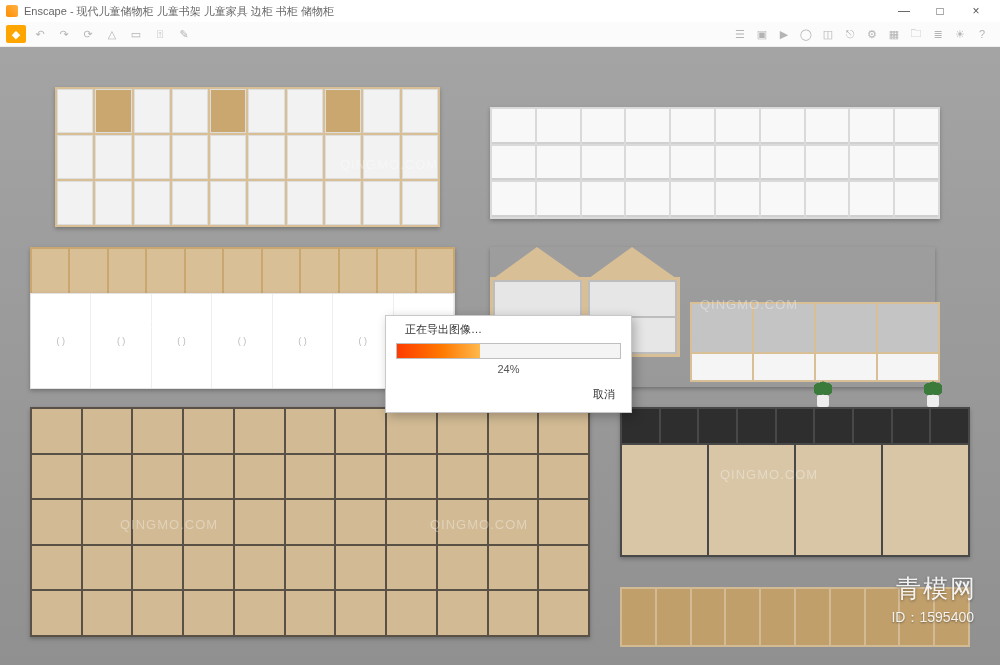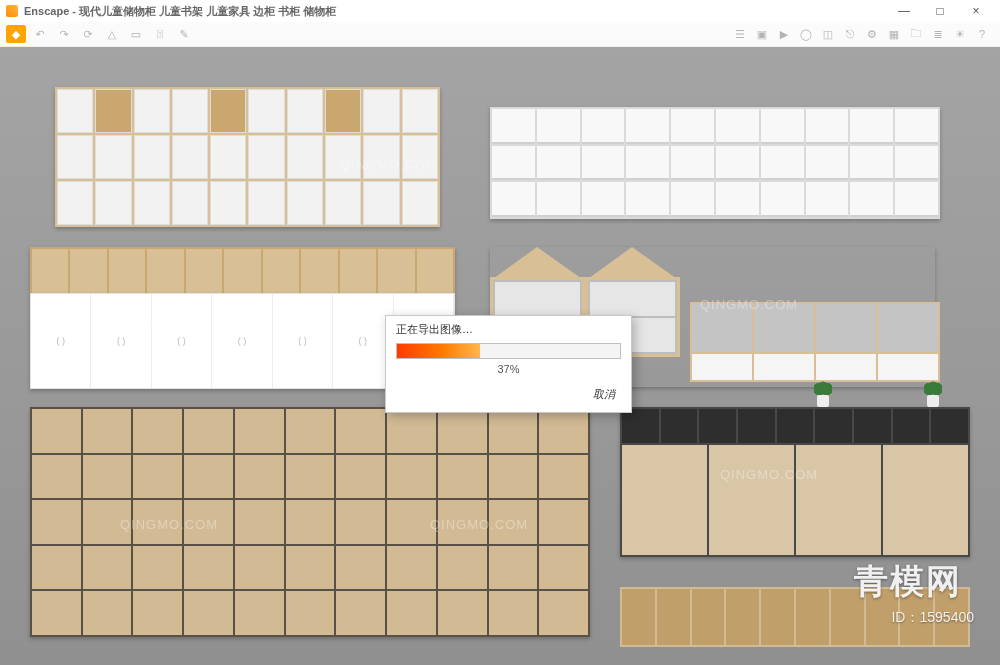--- a/index.html
+++ b/index.html
@@ -1,19 +1,19 @@
 <!DOCTYPE html>
 <html><head>
 <meta charset="utf-8">
 <style>
   html,body{margin:0;padding:0;width:1000px;height:665px;font-family:"Microsoft YaHei",Arial,sans-serif;background:#ececec;overflow:hidden;}
   .window{width:1000px;height:665px;background:#fff;display:flex;flex-direction:column;box-sizing:border-box;}
   .titlebar{height:22px;background:#fff;display:flex;align-items:center;font-size:11px;color:#666;padding:0 6px;}
   .titlebar .logo{width:12px;height:12px;background:linear-gradient(45deg,#ff8c00,#ffb347);border-radius:2px;margin-right:6px;}
-  .titlebar .title{flex:1;white-space:nowrap;overflow:hidden;font-weight:bold;}
+  .titlebar .title{flex:1;white-space:nowrap;overflow:hidden;}
   .wincontrols{display:flex;gap:0;}
   .wincontrols div{width:36px;height:22px;display:flex;align-items:center;justify-content:center;font-size:12px;color:#555;}
   .toolbar{height:24px;background:#fbfbfb;display:flex;align-items:center;gap:4px;font-size:11px;color:#888;padding-left:6px;position:relative;border-bottom:1px solid #eee;}
   .tbtn{width:20px;height:18px;display:flex;align-items:center;justify-content:center;color:#b4b4b4;}
   .tbtn.orange{background:#ffa500;color:#fff;border-radius:2px;}
   .tright{display:flex;align-items:center;gap:2px;position:absolute;right:8px;top:0;height:24px;}
   .viewport{position:relative;flex:1;background:#9c9c9c;overflow:hidden;}
   
   .scene-bg{position:absolute;inset:0;background:linear-gradient(#a4a4a4,#909090);}
   .cabinet{position:absolute;box-shadow:0 2px 4px rgba(0,0,0,.25);}
@@ -50,30 +50,30 @@
   .br .doors{flex:1;display:grid;grid-template-columns:repeat(4,1fr);gap:2px;padding:0 2px 2px;box-sizing:border-box;}
   .br .doors div{background:#d8c6a6;}
   .plant{position:absolute;top:-34px;width:26px;height:34px;}
   .plant::before{content:"";position:absolute;bottom:0;left:7px;width:12px;height:12px;background:#eee;border-radius:2px;}
   .plant::after{content:"";position:absolute;bottom:10px;left:4px;width:18px;height:20px;background:radial-gradient(circle,#3a7a3a 40%,transparent 42%),radial-gradient(circle at 30% 60%,#3a7a3a 35%,transparent 37%),radial-gradient(circle at 70% 60%,#3a7a3a 35%,transparent 37%);}
   
   .bench{left:620px;top:540px;width:350px;height:60px;background:#d1ba94;display:grid;grid-template-columns:repeat(10,1fr);gap:2px;padding:2px;box-sizing:border-box;position:absolute;}
   .bench div{background:#c09f6b;}
   
   .wm{position:absolute;font-size:13px;color:rgba(255,255,255,.35);letter-spacing:1px;}
-  .brand-overlay{position:absolute;right:38px;bottom:60px;font-size:34px;color:rgba(255,255,255,.9);font-weight:700;letter-spacing:2px;text-shadow:0 1px 3px rgba(0,0,0,.4);}
+  .brand-overlay{position:absolute;right:23px;bottom:60px;font-size:25px;color:rgba(255,255,255,.9);font-weight:400;letter-spacing:2px;text-shadow:0 1px 3px rgba(0,0,0,.4);}
   .brand-id{position:absolute;right:26px;bottom:38px;font-size:14px;color:rgba(255,255,255,.9);text-shadow:0 1px 2px rgba(0,0,0,.4);margin-left:30px;}
   
   .dialog{position:absolute;left:385px;top:268px;width:245px;background:#fff;border:1px solid #c8c8c8;box-shadow:3px 3px 10px rgba(0,0,0,.25);font-size:11px;}
-  .dialog .dtitle{padding:6px 10px 4px;color:#333;}
+  .dialog .dtitle{padding:6px 10px 4px;color:#333;margin-left:9px;}
   .dialog .barwrap{margin:2px 10px 2px;height:14px;border:1px solid #bfbfbf;background:#f4f4f4;position:relative;}
   .dialog .barfill{position:absolute;left:0;top:0;bottom:0;width:37%;background:linear-gradient(90deg,#ff3b00 0%,#ff7a00 55%,#ffb84d 100%);}
   .dialog .pct{padding:2px 0 6px;text-align:center;color:#555;}
   .dialog .btnrow{display:flex;justify-content:flex-end;padding:4px 10px 8px;}
-  .dialog .cancel{color:#333;font-size:11px;background:none;padding:2px 6px;font-style:italic;}
+  .dialog .cancel{color:#333;font-size:11px;background:none;padding:2px 6px;}
 </style>
 </head>
 <body>
 
 <div class="window">
 
   <div class="titlebar">
     <div class="logo"></div>
     <div class="title">
       <span>Enscape</span>
@@ -326,20 +326,20 @@
     <div class="brand-overlay">青模网</div>
     <div class="brand-id">
       <span>ID：</span><span>1595400</span>
     </div>
 
     <div class="dialog">
       <div class="dtitle">正在导出图像…</div>
       <div class="barwrap">
         <div class="barfill" style="width: 37%;"></div>
       </div>
-      <div class="pct">37%</div>
+      <div class="pct">24%</div>
       <div class="btnrow">
         <span class="cancel">取消</span>
       </div>
     </div>
 
   </div>
 </div>
 
 </body></html>

